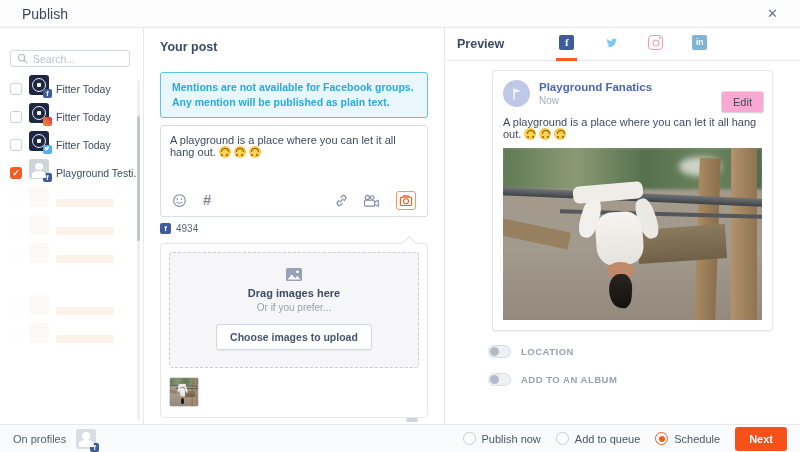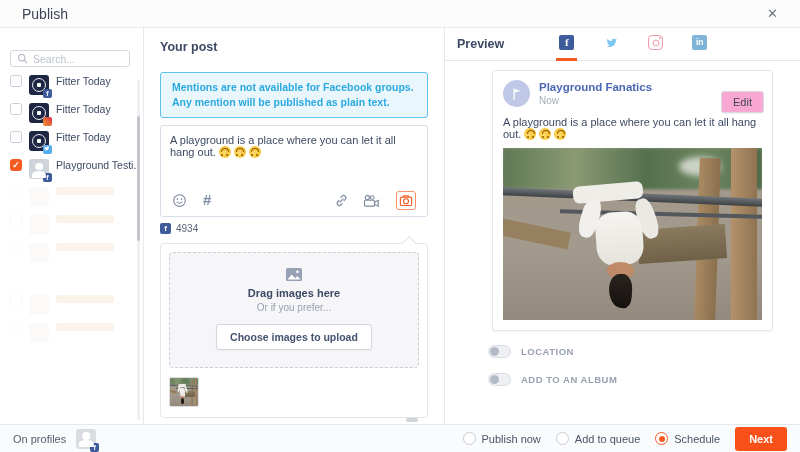--- a/index.html
+++ b/index.html
@@ -13,21 +13,21 @@
 
   
   .main { display:flex; height:396px; }
 
   
   .col-profiles { width:144px; border-right:1px solid #e7e8ec; position:relative; padding:12px 0 0 10px; flex:none; }
   .panel-heading { font-size:12.5px; font-weight:600; color:#3d4a63; }
   .searchbox { margin-top:10px; width:120px; height:17px; border:1px solid #d4d8e0; border-radius:3px; display:flex; align-items:center; gap:5px; padding:0 6px; background:#fff; }
   .searchbox input { border:none; outline:none; width:80px; font-size:10.5px; color:#6b7483; font-family:inherit; background:transparent; }
   .searchbox input::placeholder { color:#b9bfc9; }
-  .profile-row { display:flex; align-items:flex-start; gap:7px; margin-top:8px; height:20px; }
+  .profile-row { display:flex; align-items:flex-end; gap:7px; margin-top:8px; height:20px; }
   .checkbox { width:12px; height:12px; border:1px solid #c9cfd9; border-radius:2.5px; background:#fff; flex:none; }
   .checkbox.checked { border-color:#f75b22; background:#f75b22; color:#fff; font-size:9px; line-height:11px; text-align:center; font-weight:bold; }
   .avatar-sq { width:20px; height:20px; border-radius:3px; position:relative; flex:none; }
   .avatar-fitter { background:#1d2642; }
   .avatar-fitter::before { content:""; position:absolute; inset:3px; border:1.3px solid rgba(255,255,255,.92); border-radius:50%; }
   .avatar-fitter::after { content:""; position:absolute; left:50%; top:50%; width:4px; height:4px; transform:translate(-50%,-50%); background:#fff; border-radius:1px; }
   .person { background:#cfd3da; }
   .person::before { content:""; position:absolute; left:50%; top:18%; width:38%; height:38%; transform:translateX(-50%); background:#fff; border-radius:50%; }
   .person::after { content:""; position:absolute; left:50%; bottom:6%; width:72%; height:36%; transform:translateX(-50%); background:#fff; border-radius:50% 50% 0 0; }
   .badge { position:absolute; right:-3px; bottom:-3px; width:9px; height:9px; border-radius:2px; color:#fff; font-size:7px; font-weight:bold; text-align:center; line-height:9px; overflow:hidden; }

